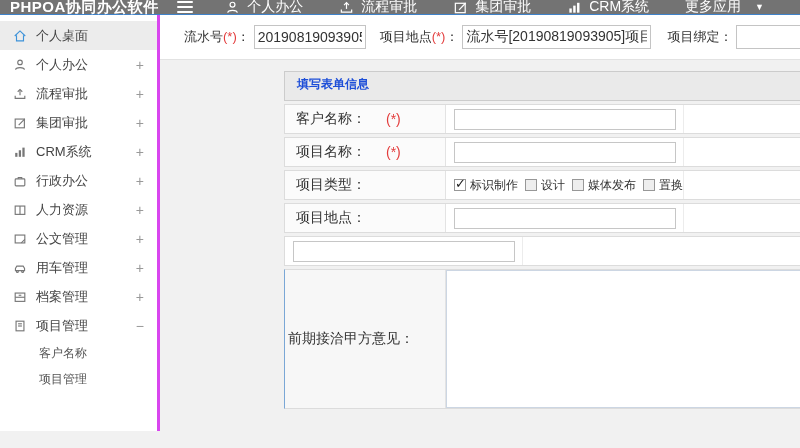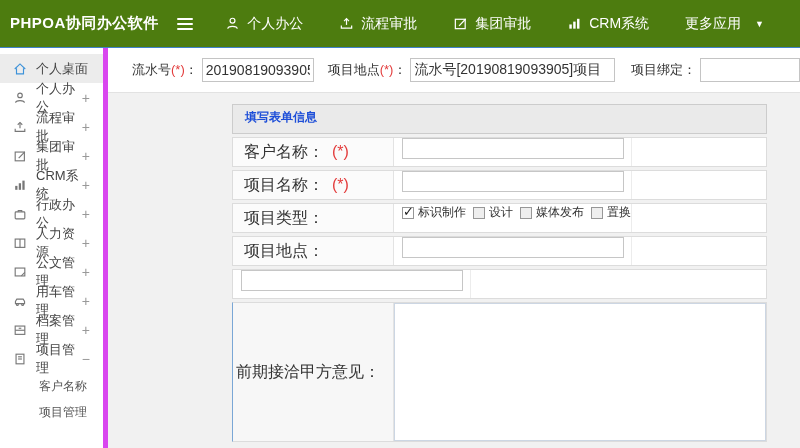--- a/index.html
+++ b/index.html
@@ -1,33 +1,33 @@
 <!DOCTYPE html>
 <html><head>
 <meta charset="utf-8">
 <style>
   * { margin:0; padding:0; box-sizing:border-box; }
   html,body { width:800px; height:448px; overflow:hidden;
     font-family:"Liberation Sans","DejaVu Sans",sans-serif; background:#f1f1f1; }
 
   
-  .topbar { height:48px; background:#4d7c0f; display:flex; align-items:center;
+  .topbar { height:15px; background:#737373; display:flex; align-items:center;
     color:#fff; border-bottom:1px solid #3f82c9; }
   .logo { font-size:15px; font-weight:bold; padding-left:10px; width:170px; letter-spacing:.5px; }
   .burger { margin-left:14px; display:flex; flex-direction:column; gap:3px; cursor:pointer; }
   .burger span { width:16px; height:2px; background:#fff; border-radius:1px; }
   .topnav { display:flex; align-items:center; margin-left:32px; }
   .nav-item { display:flex; align-items:center; gap:7px; margin-right:36px;
     font-size:14px; cursor:pointer; white-space:nowrap; }
   .nav-item svg { display:block; }
   .caret { font-size:9px; margin-left:-22px; }
 
   
   .main { display:flex; height:416px; }
-  .sidebar { width:108px; flex:none; background:#fff; border-right:5px solid #d946ef; padding-top:6px; }
+  .sidebar { width:160px; flex:none; background:#fff; border-right:3px solid #d946ef; padding-top:6px; }
   .side-item { height:29px; display:flex; align-items:center; padding:0 13px;
     font-size:13px; color:#444; cursor:pointer; }
   .side-item .sicon { margin-right:9px; color:#777; display:flex; }
   .side-item.active { background:#ececec; }
   .side-item.active .sicon { color:#3d92d9; }
   .expand { margin-left:auto; color:#999; font-size:14px; }
   .side-sub { height:26px; display:flex; align-items:center; padding-left:39px;
     font-size:12px; color:#555; cursor:pointer; }
 
   .content { flex:1; display:flex; flex-direction:column; min-width:0; }
@@ -41,23 +41,23 @@
   .inp-pname  { width:237px; margin:0 16px 0 4px; }
   .inp-pbind  { width:100px; margin-left:4px; }
 
   .cbody { flex:1; position:relative; background:#f1f1f1; }
   .form-panel { position:absolute; left:124px; top:11px; width:535px; }
   .form-header { height:30px; line-height:25px; background:#eaeaea; border:1px solid #ccc;
     font-size:12px; font-weight:bold; color:#1d4ed8; padding-left:12px; }
   .form-row { display:flex; background:#fff; border:1px solid #dcdcdc; margin-top:3px;
     min-height:30px; align-items:stretch; }
   .cell-label { width:161px; flex:none; background:#fbfbfb; border-right:1px solid #e3e3e3;
-    display:flex; align-items:center; padding-left:11px; font-size:16px; color:#333; gap:8px; }
+    display:flex; align-items:center; padding-left:11px; font-size:14px; color:#333; gap:20px; }
   .cell-field { width:238px; flex:none; border-right:1px solid #ececec;
-    display:flex; align-items:flex-start; padding-left:8px; white-space:nowrap; }
+    display:flex; align-items:center; padding-left:8px; white-space:nowrap; }
   .cell-field input { width:222px; height:21px; border:1px solid #c6c6c6; font-family:inherit; }
   .cell-rest { flex:1; }
   .opt { display:inline-flex; align-items:center; margin-right:7px; font-size:12px; color:#333; cursor:pointer; }
   .cb { width:12px; height:12px; border:1px solid #979797; background:#eeeeee;
     display:inline-block; position:relative; margin-right:4px; flex:none; }
   .cb.checked { background:#fff; }
   .cb.checked::after { content:"✓"; position:absolute; top:-4px; left:0;
     font-size:13px; font-weight:bold; color:#1a1a1a; }
   .form-row.big { height:140px; border-left:1px solid #7aa7d6; }
   .form-row.big .cell-label { padding-left:3px; background:#f7f7f7; }

